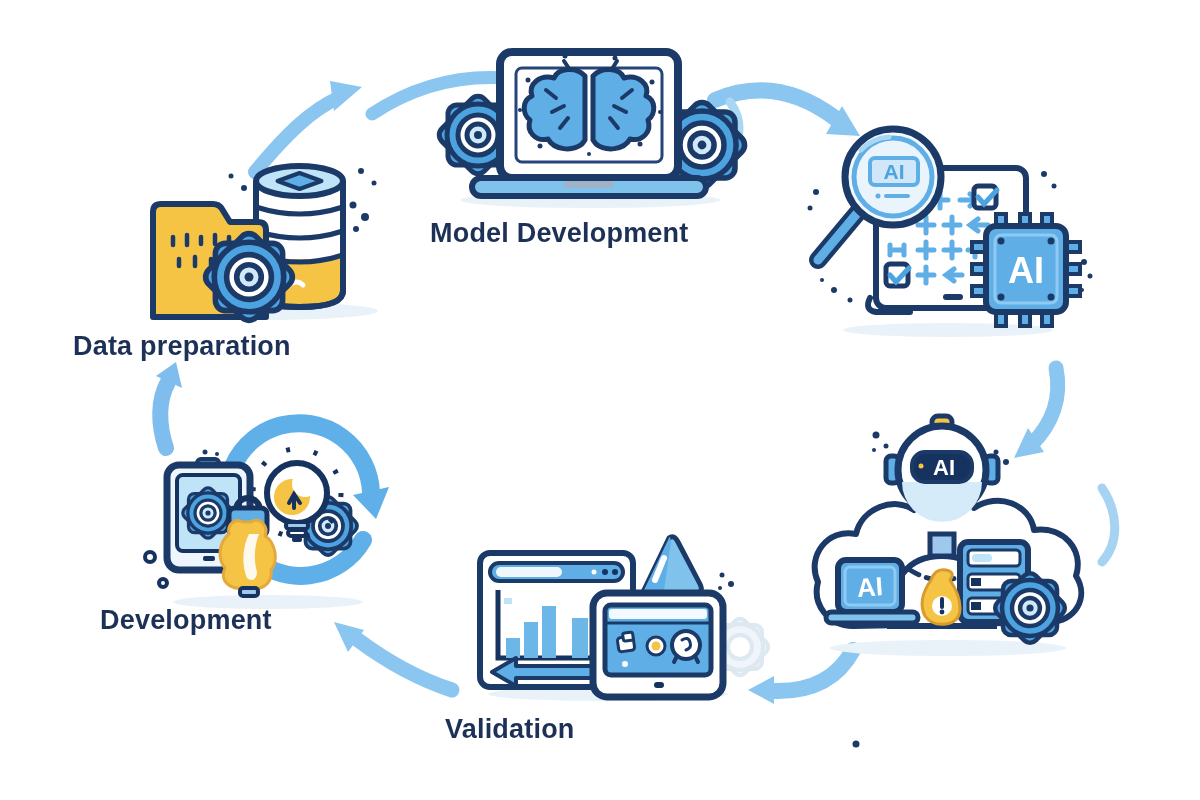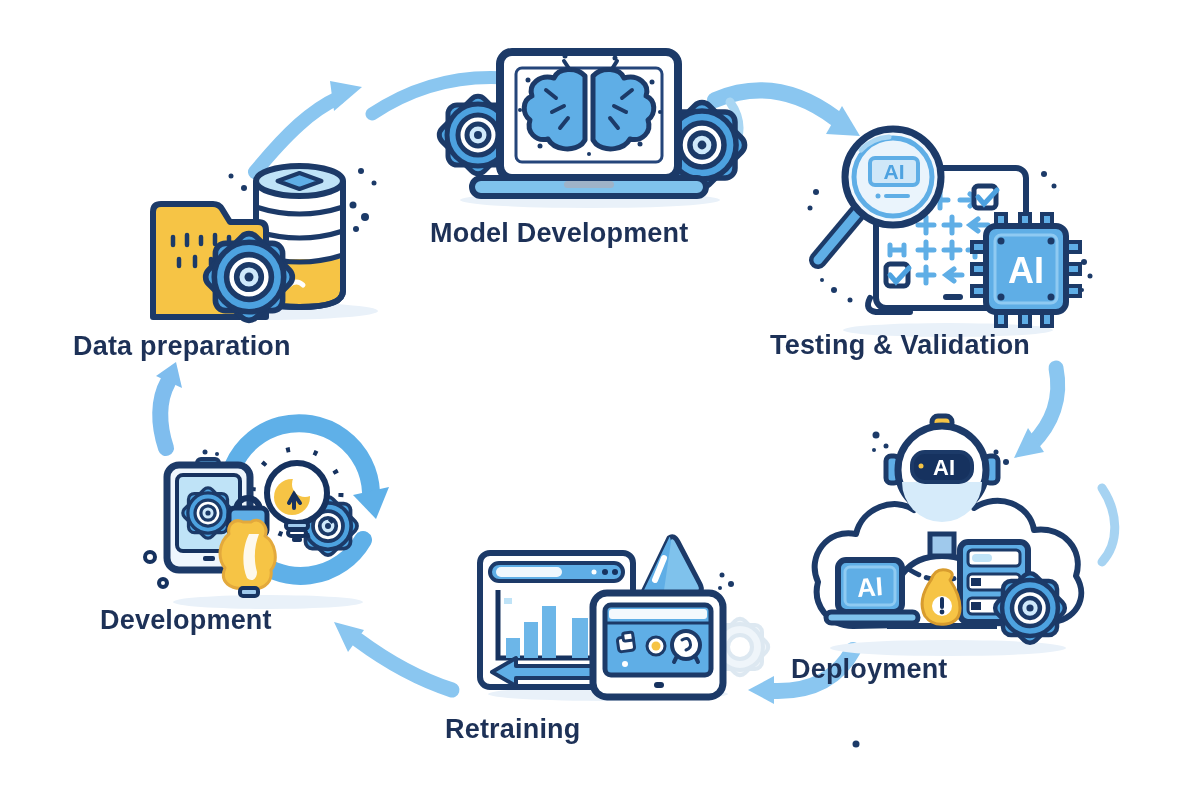--- a/index.html
+++ b/index.html
@@ -216,21 +216,20 @@
         <circle cx="36" cy="178" r="3"></circle>
           <circle cx="52" cy="188" r="2.5"></circle>
           <circle cx="24" cy="168" r="2"></circle>
         <circle cx="246" cy="62" r="3"></circle>
           <circle cx="256" cy="74" r="2.5"></circle>
         <circle cx="286" cy="150" r="3"></circle>
           <circle cx="292" cy="164" r="2.5"></circle>
           <circle cx="284" cy="178" r="2"></circle>
       </g>
     </svg>
-    <figcaption class="label">Testing &amp; Validation</figcaption>
   </figure>
 
   <figure class="stage s-deploy" style="margin:0">
     <svg width="300" height="270" viewBox="0 0 300 270">
       <ellipse cx="150" cy="240" rx="118" ry="8" fill="#e9f1f9"></ellipse>
       <path d="M55,218 C30,218 14,196 20,174 C8,148 30,120 58,126 C64,100 96,88 116,102 C120,70 168,70 176,100 C200,84 232,96 236,122 C266,118 286,142 278,168 C292,190 276,214 252,214 Z" fill="#ffffff" class="n" stroke-width="6" stroke-linejoin="round"></path>
       <g>
         <path d="M92,218 C92,170 110,148 144,148 C178,148 196,170 196,218 Z" fill="#ffffff" class="n" stroke-width="6"></path>
         <path d="M112,162 q32,20 64,0" fill="none" class="n" stroke-width="5" stroke-dasharray="10 8" stroke-linecap="round"></path>
         <path d="M141,180 l2,9 M152,178 v9" class="n" stroke-width="4" stroke-linecap="round"></path>
@@ -267,21 +266,20 @@
         <circle cx="144" cy="204" r="2.4" fill="#16325f"></circle>
       </g>
       <g fill="#1c3a68">
         <circle cx="78" cy="27" r="3.5"></circle>
           <circle cx="88" cy="38" r="2.5"></circle>
           <circle cx="76" cy="42" r="2"></circle>
         <circle cx="198" cy="44" r="2.5"></circle>
           <circle cx="208" cy="54" r="3"></circle>
       </g>
     </svg>
-    <figcaption class="label">Deployment</figcaption>
   </figure>
 
   <figure class="stage s-monitor" style="margin:0">
     <svg width="310" height="190" viewBox="0 0 310 190">
       <ellipse cx="150" cy="172" rx="120" ry="7" fill="#e9f1f9"></ellipse>
       <g>
         <rect x="22" y="31" width="153" height="134" rx="10" fill="#ffffff" class="n" stroke-width="6"></rect>
         <rect x="32" y="41" width="133" height="18" rx="9" fill="#5FAEE6" class="n" stroke-width="4"></rect>
         <rect x="38" y="45" width="66" height="10" rx="5" fill="#ffffff" opacity="0.9"></rect>
         <circle cx="136" cy="50" r="2.5" fill="#ffffff"></circle>
@@ -325,21 +323,21 @@
         <path d="M224,118 q6,-4 8,2 q2,6 -4,8" fill="none" stroke="#1c3a68" stroke-width="3" stroke-linecap="round"></path>
         <path d="M219,134 l-3,6 M237,134 l3,6" stroke="#1c3a68" stroke-width="4" stroke-linecap="round"></path>
         <rect x="196" y="160" width="10" height="6" rx="3" fill="#16325f"></rect>
       </g>
       <g fill="#1c3a68">
         <circle cx="264" cy="53" r="2.5"></circle>
           <circle cx="273" cy="62" r="3"></circle>
           <circle cx="262" cy="66" r="2"></circle>
       </g>
     </svg>
-    <figcaption class="label">Retraining</figcaption>
+    <figcaption class="label">Validation</figcaption>
   </figure>
 
   <figure class="stage s-retrain" style="margin:0">
     <svg width="280" height="210" viewBox="0 0 280 210">
       <ellipse cx="145" cy="196" rx="95" ry="7" fill="#e9f1f9"></ellipse>
       <g>
         <path d="M112,122 A72,72 0 1 1 248,86" fill="none" stroke="#5FB0E8" stroke-width="18" stroke-linecap="round"></path>
         <polygon points="253,113 266,81 230,89" fill="#5FB0E8"></polygon>
         <path d="M126,148 A72,72 0 0 0 240,134" fill="none" stroke="#5FB0E8" stroke-width="18" stroke-linecap="round"></path>
       </g>

